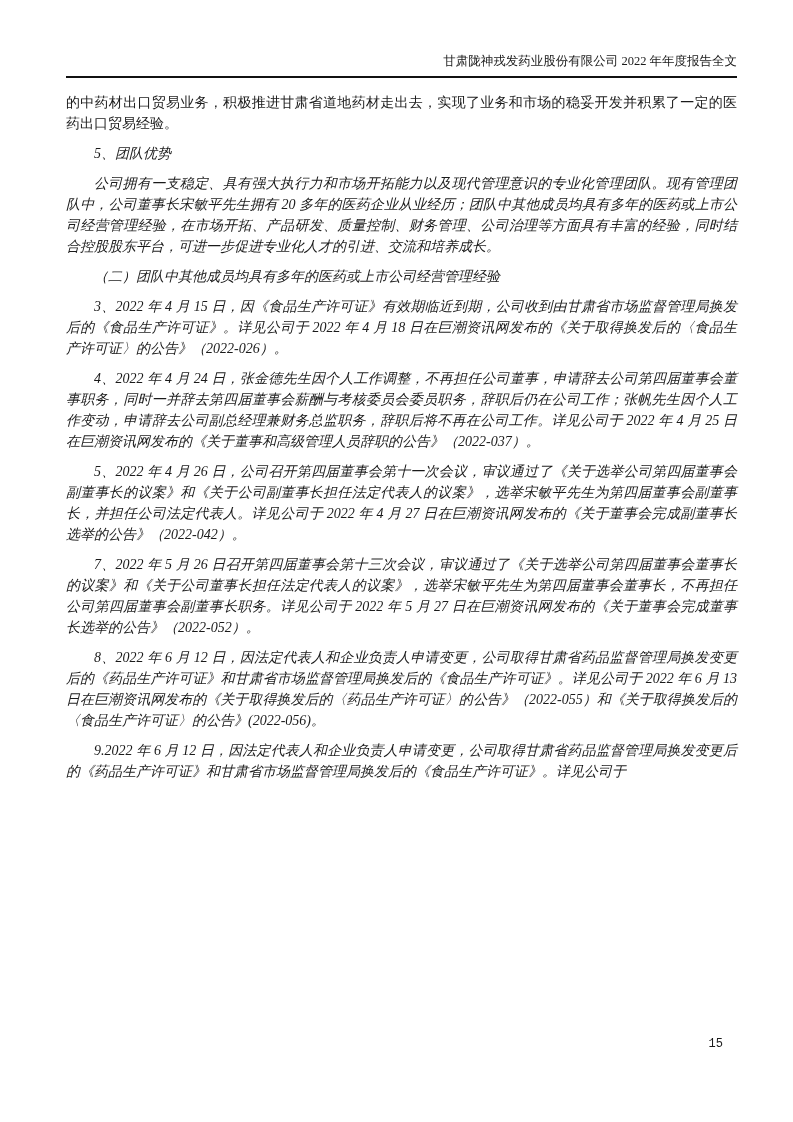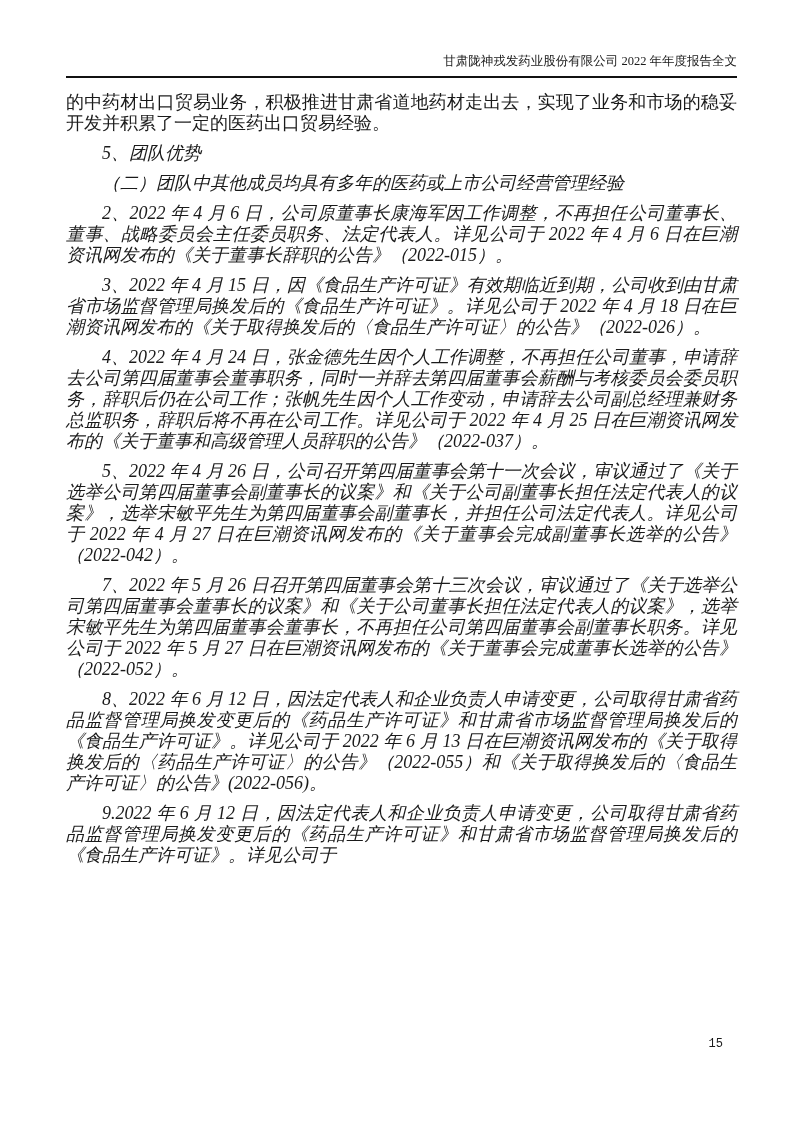--- a/index.html
+++ b/index.html
@@ -28,21 +28,21 @@
     font-size: 12.5px;
     line-height: 18px;
     border-bottom: 2px solid #111111;
     padding-bottom: 6px;
   }
   .content {
     position: absolute;
     top: 92px;
     left: 66px;
     width: 671px;
-    font-size: 18px;
+    font-size: 14px;
     line-height: 21px;
     text-align: justify;
   }
   .content p {
     margin: 0 0 9px 0;
     word-break: break-all;
   }
   .content p.indent {
     text-indent: 2em;
     font-style: italic;
@@ -60,22 +60,22 @@
 
 <div class="page">
 
   <div class="header">
     <span>甘肃陇神戎发药业股份有限公司 2022 年年度报告全文</span>
   </div>
 
   <div class="content">
     <p>的中药材出口贸易业务，积极推进甘肃省道地药材走出去，实现了业务和市场的稳妥开发并积累了一定的医药出口贸易经验。</p>
     <p class="indent">5、团队优势</p>
+    <p class="indent">公司拥有一支稳定、具有强大执行力和市场开拓能力以及现代管理意识的专业化管理团队。现有管理团队中，公司董事长宋敏平先生拥有 20 多年的医药企业从业经历；团队中其他成员均具有多年的医药或上市公司经营管理经验，在市场开拓、产品研发、质量控制、财务管理、公司治理等方面具有丰富的经验，同时结合控股股东平台，可进一步促进专业化人才的引进、交流和培养成长。</p>
     <p class="indent">（二）团队中其他成员均具有多年的医药或上市公司经营管理经验</p>
-    <p class="indent">2、2022 年 4 月 6 日，公司原董事长康海军因工作调整，不再担任公司董事长、董事、战略委员会主任委员职务、法定代表人。详见公司于 2022 年 4 月 6 日在巨潮资讯网发布的《关于董事长辞职的公告》（2022-015）。</p>
     <p class="indent">3、2022 年 4 月 15 日，因《食品生产许可证》有效期临近到期，公司收到由甘肃省市场监督管理局换发后的《食品生产许可证》。详见公司于 2022 年 4 月 18 日在巨潮资讯网发布的《关于取得换发后的〈食品生产许可证〉的公告》（2022-026）。</p>
     <p class="indent">4、2022 年 4 月 24 日，张金德先生因个人工作调整，不再担任公司董事，申请辞去公司第四届董事会董事职务，同时一并辞去第四届董事会薪酬与考核委员会委员职务，辞职后仍在公司工作；张帆先生因个人工作变动，申请辞去公司副总经理兼财务总监职务，辞职后将不再在公司工作。详见公司于 2022 年 4 月 25 日在巨潮资讯网发布的《关于董事和高级管理人员辞职的公告》（2022-037）。</p>
     <p class="indent">5、2022 年 4 月 26 日，公司召开第四届董事会第十一次会议，审议通过了《关于选举公司第四届董事会副董事长的议案》和《关于公司副董事长担任法定代表人的议案》，选举宋敏平先生为第四届董事会副董事长，并担任公司法定代表人。详见公司于 2022 年 4 月 27 日在巨潮资讯网发布的《关于董事会完成副董事长选举的公告》（2022-042）。</p>
     <p class="indent">7、2022 年 5 月 26 日召开第四届董事会第十三次会议，审议通过了《关于选举公司第四届董事会董事长的议案》和《关于公司董事长担任法定代表人的议案》，选举宋敏平先生为第四届董事会董事长，不再担任公司第四届董事会副董事长职务。详见公司于 2022 年 5 月 27 日在巨潮资讯网发布的《关于董事会完成董事长选举的公告》（2022-052）。</p>
     <p class="indent">8、2022 年 6 月 12 日，因法定代表人和企业负责人申请变更，公司取得甘肃省药品监督管理局换发变更后的《药品生产许可证》和甘肃省市场监督管理局换发后的《食品生产许可证》。详见公司于 2022 年 6 月 13 日在巨潮资讯网发布的《关于取得换发后的〈药品生产许可证〉的公告》（2022-055）和《关于取得换发后的〈食品生产许可证〉的公告》(2022-056)。</p>
     <p class="indent">9.2022 年 6 月 12 日，因法定代表人和企业负责人申请变更，公司取得甘肃省药品监督管理局换发变更后的《药品生产许可证》和甘肃省市场监督管理局换发后的《食品生产许可证》。详见公司于</p>
   </div>
 
   <div class="page-number">15</div>
 

